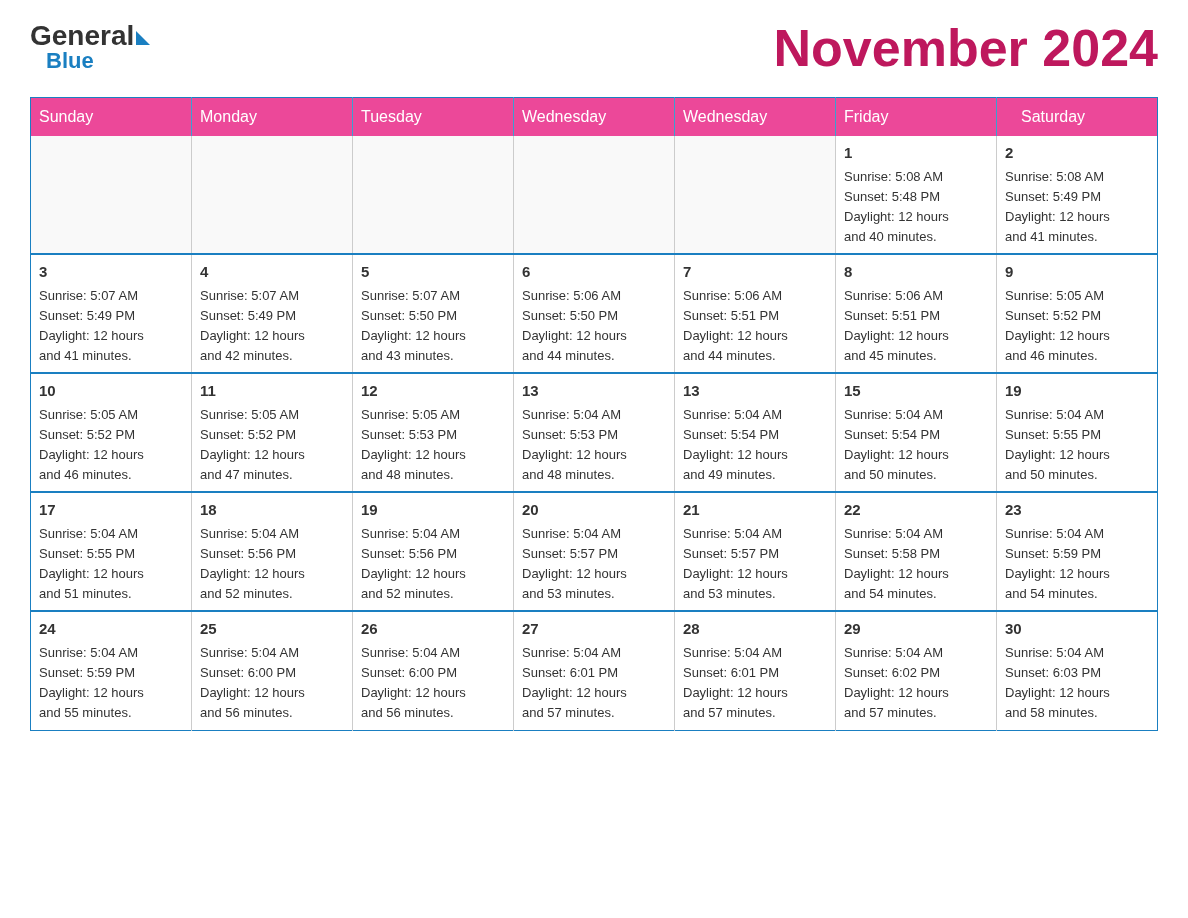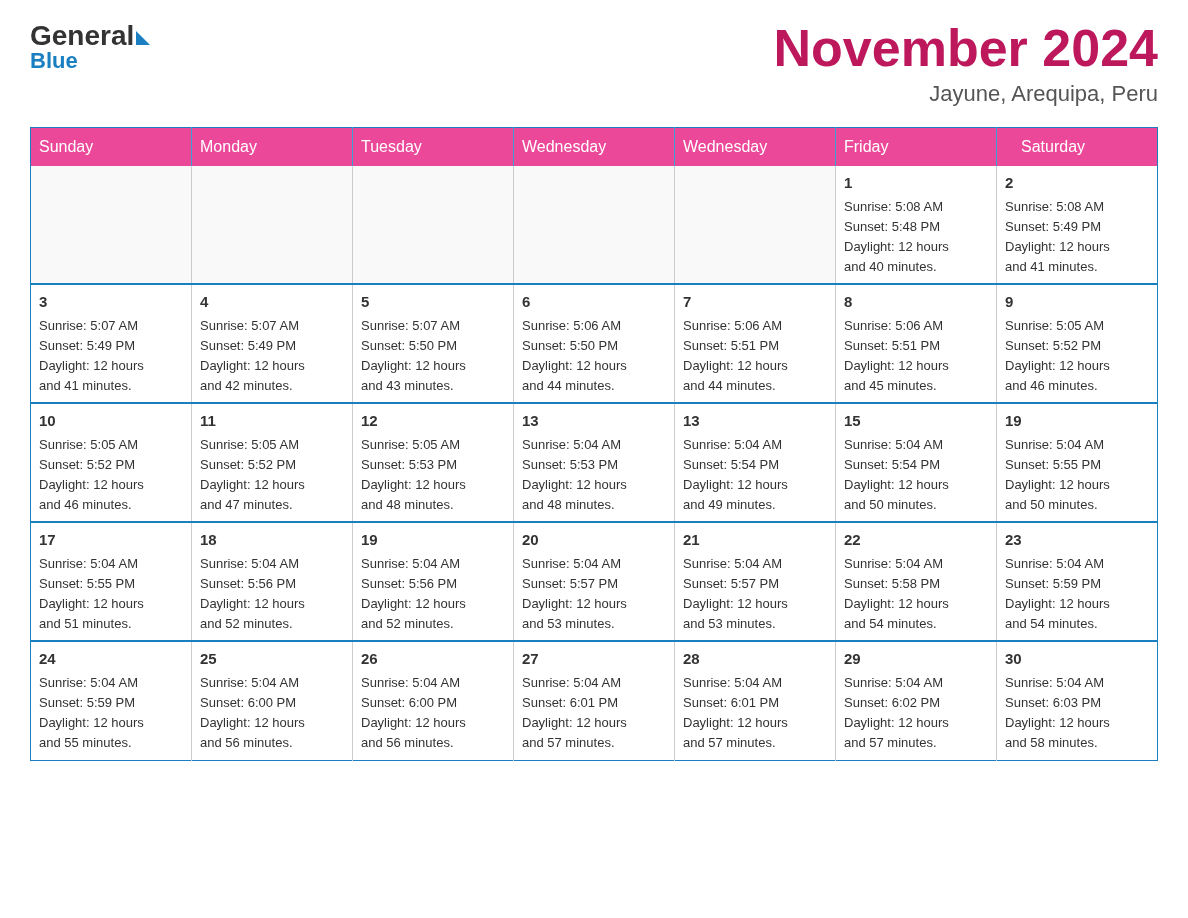--- a/index.html
+++ b/index.html
@@ -35,21 +35,21 @@
       border-top: 14px solid transparent;
       border-bottom: 0px solid transparent;
       margin-left: 2px;
       margin-bottom: -4px;
     }
     .logo-sub {
       color: #1a7fc1;
       font-size: 22px;
       font-weight: bold;
       margin-top: -4px;
-      margin-left: 0;
+      margin-left: 16px;
     }
     .title-block {
       text-align: right;
     }
     .main-title {
       font-size: 52px;
       font-weight: bold;
       color: #be185d;
       line-height: 1.1;
     }
@@ -115,21 +115,20 @@
 <div class="header">
   <div class="logo">
     <div class="logo-text">
       <span>General</span>
       <span class="logo-triangle"></span>
     </div>
     <div class="logo-sub">Blue</div>
   </div>
   <div class="title-block">
     <div class="main-title">November 2024</div>
-    <div class="subtitle">Jayune, Arequipa, Peru</div>
   </div>
 </div>
 
 <table class="calendar">
   <thead>
     <tr>
       <th>Sunday</th>
       <th>Monday</th>
       <th>Tuesday</th>
       <th>Wednesday</th>

